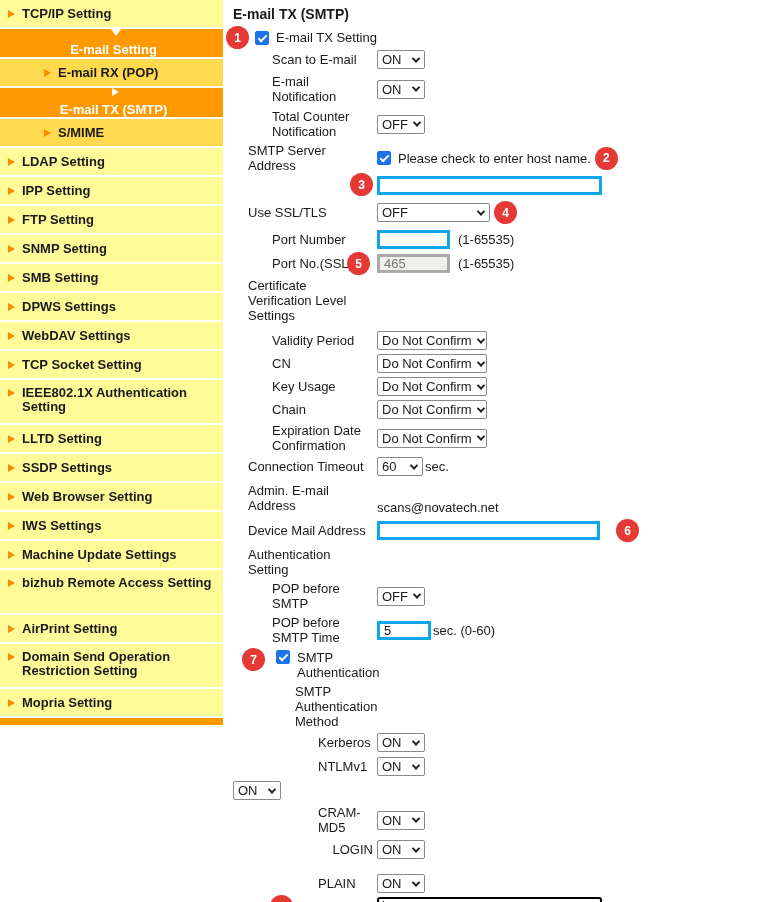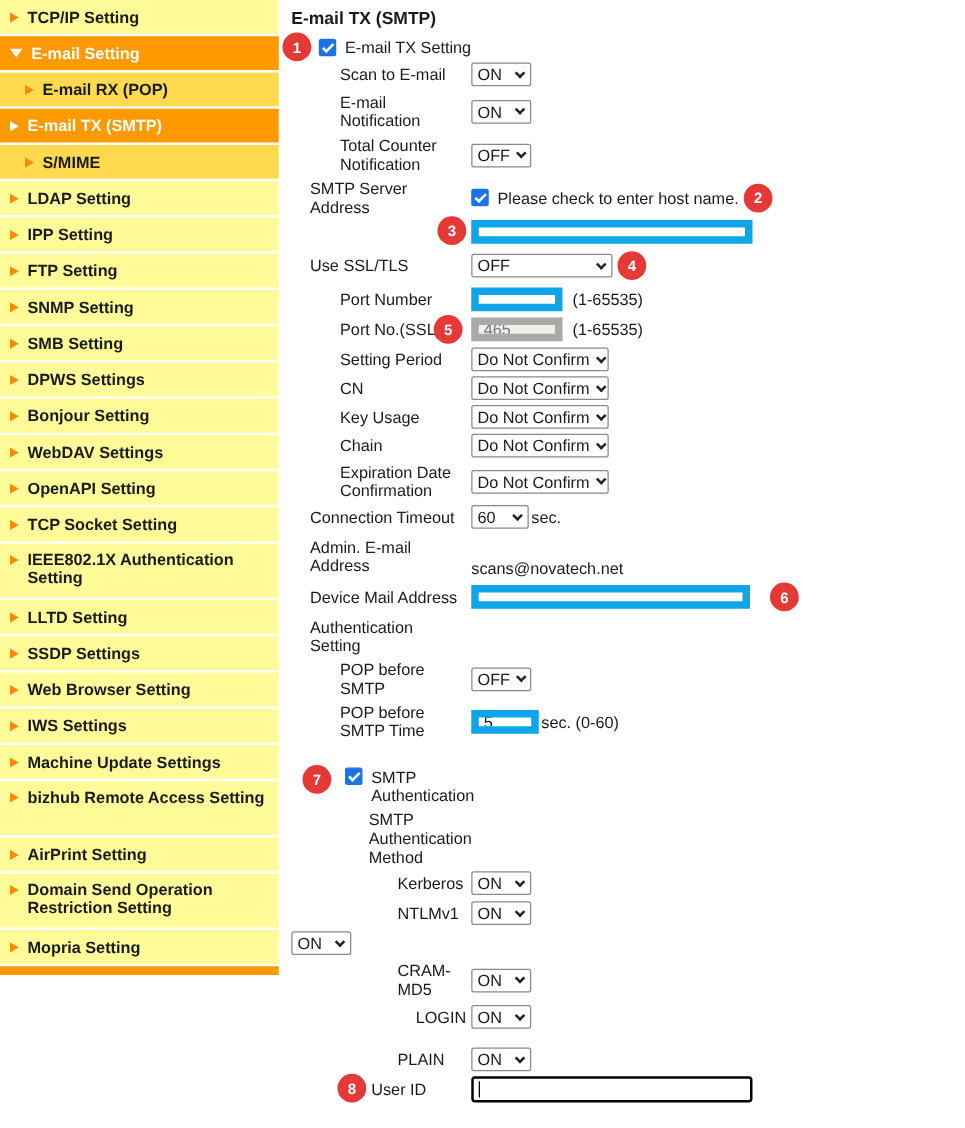--- a/index.html
+++ b/index.html
@@ -12,22 +12,22 @@
 
   
   .sidebar { position:absolute; left:0; top:0; width:223px; background:#fff; }
   .side-item {
     display:flex; align-items:center; gap:7px;
     min-height:27px; padding-left:8px; margin-bottom:2px;
     background:#FFFB99; font-weight:bold; line-height:14px; cursor:pointer;
   }
   .side-item.lines2 { min-height:43px; align-items:flex-start; padding-top:6px; }
   .side-item.lines2 .arr { margin-top:3px; }
-  .side-item.sub { padding-left:20px; background:#FFD94E; }
-  .side-item.top-active, .side-item.sub-active { background:#FF9900; color:#fff; }
+  .side-item.sub { padding-left:44px; background:#FFD94E; }
+  .side-item.top-active, .side-item.sub-active { background:#FF9900; color:#fff;flex-direction:column; }
   .arr { width:0; height:0; flex:0 0 auto;
     border-left:7px solid #FF8A00; border-top:4px solid transparent; border-bottom:4px solid transparent; }
   .sub-active .arr { border-left-color:#fff; }
   .arr.down { border-left:5px solid transparent; border-right:5px solid transparent;
     border-top:7px solid #fff; border-bottom:none; }
   .slbl { padding-right:4px; }
   .side-end-bar { height:7px; background:#FF9900; }
 
   
   .main { position:absolute; left:233px; top:0; width:539px; padding-top:6px; }
@@ -42,21 +42,21 @@
 
   .select {
     display:inline-flex; align-items:center; justify-content:space-between;
     height:19px; padding:0 5px 0 4px; background:#fff;
     border:1px solid #898989; border-radius:2px; cursor:pointer; white-space:nowrap;
   }
   .chev { width:6px; height:6px; margin-left:6px; flex:0 0 auto;
     border-left:2px solid #222; border-bottom:2px solid #222;
     transform:rotate(-45deg) translate(1px,-1px); }
 
-  .ti { height:19px; border:6px solid #0ea5e9; background:#fff; padding:0 4px;
+  .ti { height:19px; border:3px solid #0ea5e9; background:#fff; padding:0 4px;
     font-family:"Liberation Sans", sans-serif; font-size:13px; color:#1a1a1a; border-radius:0; }
   .ti.dis { background:#efefec; border-color:#a9a9a9; color:#767676; }
   .ti.foc { height:21px; border:2px solid #000; border-radius:3px; }
   .iwrap { position:relative; display:inline-flex; }
   .caret { position:absolute; left:6px; top:4px; width:1px; height:13px; background:#000; }
 
   .cb { width:14px; height:14px; flex:0 0 auto; display:inline-block; position:relative;
     background:#fff; border:1px solid #6d6d6d; border-radius:2px; cursor:pointer; }
   .cb.on { background:#1a73e8; border-color:#1a73e8; }
   .cb.on:after { content:""; position:absolute; left:4px; top:1px; width:3px; height:7px;
@@ -115,29 +115,21 @@
       <div class="side-item top">
         <span class="arr"></span>
         <span class="slbl">SMB Setting</span>
       </div>
       <div class="side-item top">
         <span class="arr"></span>
         <span class="slbl">DPWS Settings</span>
       </div>
       <div class="side-item top">
         <span class="arr"></span>
-        <span class="slbl">Bonjour Setting</span>
-      </div>
-      <div class="side-item top">
-        <span class="arr"></span>
         <span class="slbl">WebDAV Settings</span>
-      </div>
-      <div class="side-item top">
-        <span class="arr"></span>
-        <span class="slbl">OpenAPI Setting</span>
       </div>
       <div class="side-item top">
         <span class="arr"></span>
         <span class="slbl">TCP Socket Setting</span>
       </div>
       <div class="side-item top lines2">
         <span class="arr"></span>
         <span class="slbl">IEEE802.1X Authentication Setting</span>
       </div>
       <div class="side-item top">
@@ -248,22 +240,26 @@
         <span class="suffix">(1-65535)</span>
       </div>
       <div class="form-row" style="margin-bottom: 5px;">
         <span class="badge" style="left: 114px; top: -2px;">5</span>
         <div class="lbl ind1">Port No.(SSL)</div>
         <div class="ctrl">
           <input class="ti dis" type="text" disabled="" value="465" style="width: 73px;">
         </div>
         <span class="suffix">(1-65535)</span>
       </div>
-      <div class="form-row" style="margin-bottom: 4px;">
-        <div class="lbl ind1">Setting Period</div>
+      <div class="form-row" style="margin-bottom: 8px;">
+        <div class="lbl ind0">Certificate Verification Level Settings</div>
+        <div class="ctrl"></div>
+      </div>
+      <div class="form-row" style="margin-bottom: 4px;">
+        <div class="lbl ind1">Validity Period</div>
         <div class="ctrl">
           <span class="select" style="width: 110px;">
             <span class="sv">Do Not Confirm</span>
             <span class="chev"></span>
           </span>
         </div>
       </div>
       <div class="form-row" style="margin-bottom: 4px;">
         <div class="lbl ind1">CN</div>
         <div class="ctrl">
@@ -329,21 +325,21 @@
       </div>
       <div class="form-row" style="margin-bottom: 4px;">
         <div class="lbl ind1">POP before SMTP</div>
         <div class="ctrl">
           <span class="select" style="width: 48px;">
             <span class="sv">OFF</span>
             <span class="chev"></span>
           </span>
         </div>
       </div>
-      <div class="form-row" style="margin-bottom: 22px;">
+      <div class="form-row" style="margin-bottom: 5px;">
         <div class="lbl ind1">POP before SMTP Time</div>
         <div class="ctrl">
           <input class="ti" type="text" value="5" style="width: 54px;">
         </div>
         <span class="suffix" style="margin-left: 2px;">sec. (0-60)</span>
       </div>
       <div class="form-row top" style="margin-bottom: 4px;">
         <span class="badge" style="left: 9px; top: -2px;">7</span>
         <span class="cb on" style="margin-left: 43px;"></span>
         <span class="cbl" style="width: 84px;">SMTP Authentication</span>

